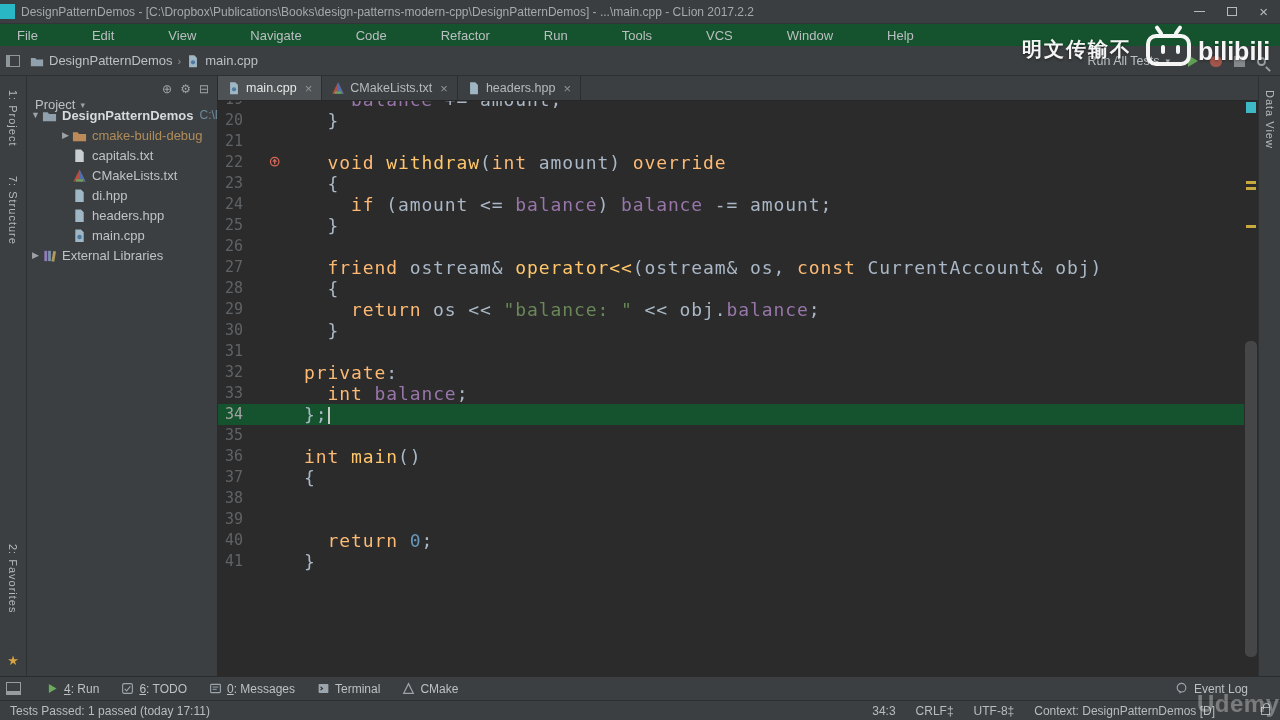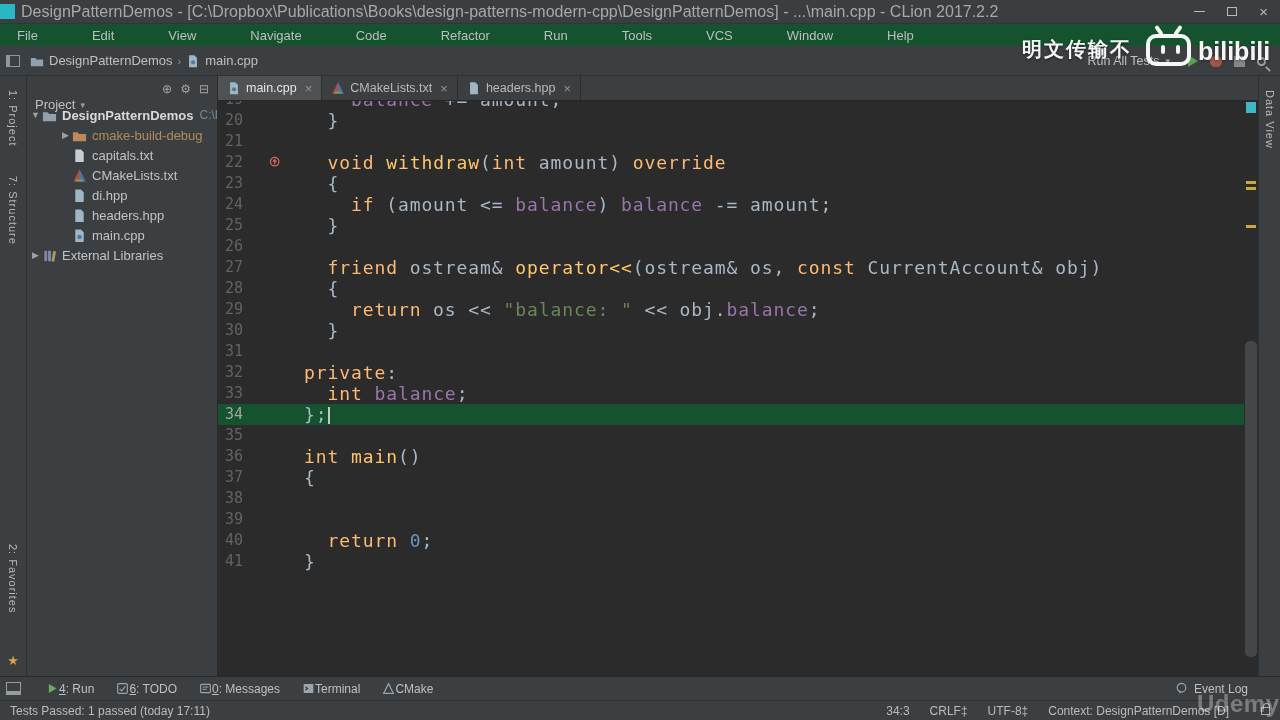--- a/index.html
+++ b/index.html
@@ -2,21 +2,21 @@
 <html><head>
 <meta charset="utf-8">
 <style>
   * { margin:0; padding:0; box-sizing:border-box; }
   html,body { width:1280px; height:720px; overflow:hidden; }
   body { background:#2b2b2b; font-family:"Liberation Sans",sans-serif; position:relative; color:#bbb; }
 
   
   .titlebar { height:24px; background:#3b3e40; display:flex; align-items:center; border-bottom:1px solid #323537; }
   .app-icon { width:15px; height:15px; background:#2ab7c5; margin:0 6px 0 0; flex:none; }
-  .titlebar .title { font-size:16px; color:#a6a9ab; white-space:nowrap; overflow:hidden; }
+  .titlebar .title { font-size:12px; color:#a6a9ab; white-space:nowrap; overflow:hidden; }
   .win-controls { margin-left:auto; display:flex; align-items:center; gap:22px; padding-right:12px; color:#b7babc; }
   .wc-min { width:11px; height:1px; background:#b7babc; }
   .wc-max { width:10px; height:9px; border:1px solid #b7babc; }
   .wc-close { font-size:15px; line-height:10px; }
 
   
   .menubar { height:22px; background:#14532d; display:flex; align-items:center; padding-left:8px;gap:36px; }
   .menu-item { padding:2px 9px; font-size:13px; color:#bcbfc1; }
 
   
@@ -82,27 +82,27 @@
   .vthumb { position:absolute; left:1px; right:1px; top:240px; height:316px; background:rgba(165,170,174,0.22); border-radius:5px; }
   .mark { position:absolute; left:2px; width:10px; }
   .mark-cyan { top:1px; height:11px; background:#3db8c4; }
   .mark-y1 { top:80px; height:3px; background:#c9a93e; }
   .mark-y2 { top:86px; height:3px; background:#c9a93e; }
   .mark-y3 { top:124px; height:3px; background:#c9a93e; }
 
   
   .bottombar { height:24px; background:#3c3f41; border-top:1px solid #2a2c2e; display:flex; align-items:center; padding:0 6px; }
   .corner-icon { width:15px; height:13px; border:1px solid #979c9f; border-bottom-width:4px; margin-right:14px; flex:none; }
-  .bb-item { display:flex; align-items:center; padding:0 11px; height:100%; font-size:12px; color:#bcc0c3; }
+  .bb-item { display:flex; align-items:center; gap:5px; padding:0 11px; height:100%; font-size:12px; color:#bcc0c3; }
   .bb-item u { text-decoration:underline; }
   .bb-right { margin-left:auto; display:flex; align-items:center; gap:6px; padding-right:26px; font-size:12px; color:#bcc0c3; }
 
   
   .statusbar { height:20px; background:#3c3f41; border-top:1px solid #2c2e30; display:flex; align-items:center; font-size:12px; color:#b9bcbe; padding:0 10px; }
-  .sb-right { margin-left:auto; display:flex; align-items:center; gap:20px; margin-right:28px; }
+  .sb-right { margin-left:auto; display:flex; align-items:center; gap:20px; margin-right:42px; }
   .sb-lock { width:9px; height:8px; border:1px solid #a7abad; position:relative; margin-left:4px; }
   .sb-lock::before { content:""; position:absolute; width:5px; height:5px; border:1px solid #a7abad; border-bottom:none; border-radius:4px 4px 0 0; left:1px; top:-5px; }
 
   
   .wm { position:absolute; z-index:60; pointer-events:none; }
   .wm-cjk { left:1022px; top:36px; font-size:20px; font-weight:bold; color:#fff; letter-spacing:2px; opacity:0.95; text-shadow:0 1px 3px rgba(0,0,0,0.55); }
   .wm-bili { left:1146px; top:26px; display:flex; align-items:center; gap:7px; opacity:0.95; }
   .bili-tv { width:45px; height:32px; border:4px solid #fff; border-radius:10px; position:relative; margin-top:8px; }
   .bili-tv::before, .bili-tv::after { content:""; position:absolute; width:4px; height:11px; background:#fff; border-radius:2px; top:-13px; }
   .bili-tv::before { left:7px; transform:rotate(-35deg); }

